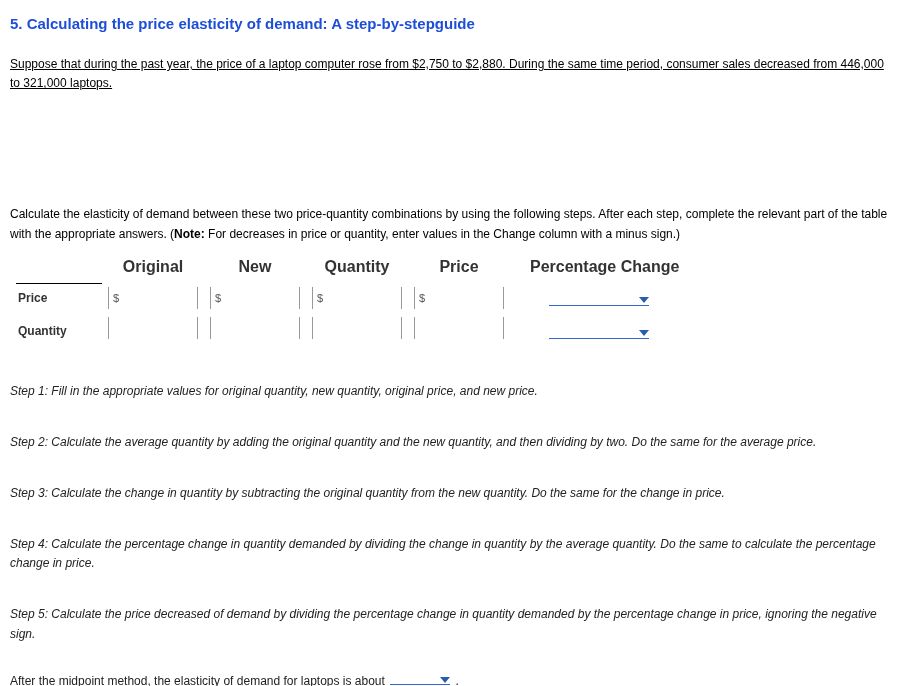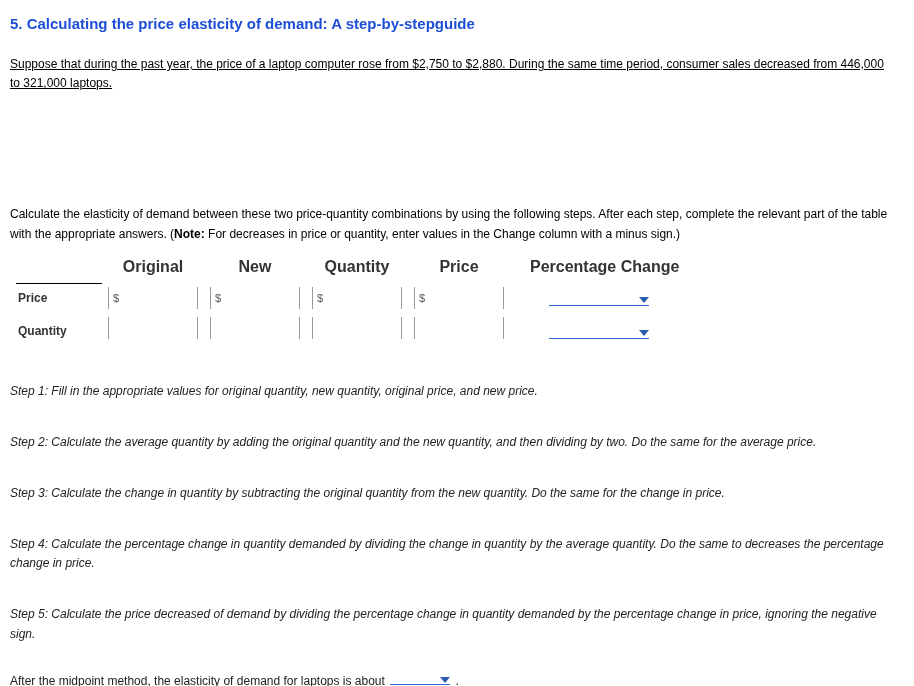--- a/index.html
+++ b/index.html
@@ -166,18 +166,18 @@
     <td class="cell"><span class="input-box no-prefix"></span></td>
     <td class="cell"><span class="dropdown-line"><span class="caret"></span></span></td>
   </tr>
 </tbody>
     </table>
 </div>
 
 <div class="step-block">Step 1: Fill in the appropriate values for original quantity, new quantity, original price, and new price.</div>
 <div class="step-block">Step 2: Calculate the average quantity by adding the original quantity and the new quantity, and then dividing by two. Do the same for the average price.</div>
 <div class="step-block">Step 3: Calculate the change in quantity by subtracting the original quantity from the new quantity. Do the same for the change in price.</div>
-<div class="step-block">Step 4: Calculate the percentage change in quantity demanded by dividing the change in quantity by the average quantity. Do the same to decreases the percentage change in price.</div>
+<div class="step-block">Step 4: Calculate the percentage change in quantity demanded by dividing the change in quantity by the average quantity. Do the same to calculate the percentage change in price.</div>
 <div class="step-block">Step 5: Calculate the price decreased of demand by dividing the percentage change in quantity demanded by the percentage change in price, ignoring the negative sign.</div>
 
 <div class="final-line">
   <span>After the midpoint method, the elasticity of demand for laptops is about </span><span class="dropdown-inline"><span class="caret"></span></span><span> .</span>
 </div>
 
 </body></html>

